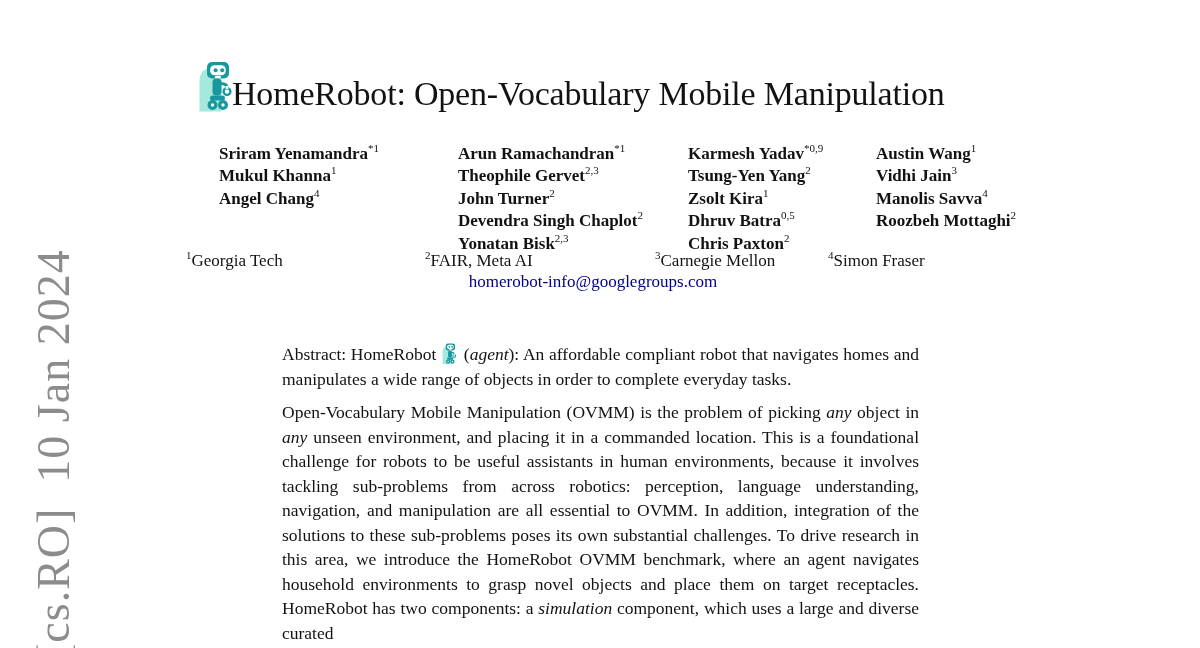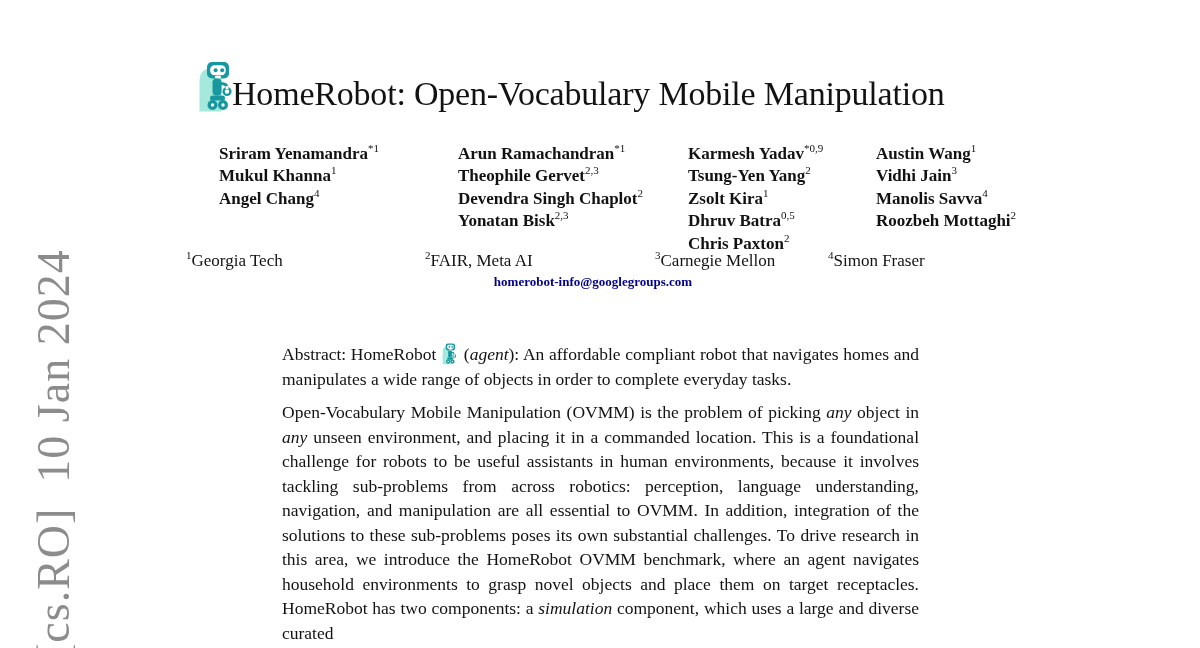--- a/index.html
+++ b/index.html
@@ -38,21 +38,21 @@
 
   
   .affils{
     position:absolute;left:186px;top:251px;
     display:grid;grid-template-columns:239px 230px 173px auto;
     font-size:17px;white-space:nowrap;
   }
 
   
   .email-row{position:absolute;left:186px;top:272px;width:814px;text-align:center}
-  .email{font-size:13px;font-weight:bold;color:var(--navy);text-decoration:none}
+  .email{font-size:17px;font-weight:normal;color:var(--navy);text-decoration:none}
 
   
   .abstract-def{
     position:absolute;left:282px;top:342px;width:637px;margin:0;
     font-size:17.5px;line-height:25px;text-align:justify;
   }
   .abstract-body{
     position:absolute;left:282px;top:400px;width:637px;margin:0;
     font-size:17.5px;line-height:24.5px;text-align:justify;text-align-last:justify;
   }
@@ -101,20 +101,21 @@
 
   <div class="authors">
       <div>
         <div>Sriram Yenamandra<sup>*1</sup></div>
         <div>Mukul Khanna<sup>1</sup></div>
         <div>Angel Chang<sup>4</sup></div>
       </div>
       <div>
         <div>Arun Ramachandran<sup>*1</sup></div>
         <div>Theophile Gervet<sup>2,3</sup></div>
+        <div>John Turner<sup>2</sup></div>
         <div>Devendra Singh Chaplot<sup>2</sup></div>
         <div>Yonatan Bisk<sup>2,3</sup></div>
       </div>
       <div>
         <div>Karmesh Yadav<sup>*0,9</sup></div>
         <div>Tsung-Yen Yang<sup>2</sup></div>
         <div>Zsolt Kira<sup>1</sup></div>
         <div>Dhruv Batra<sup>0,5</sup></div>
         <div>Chris Paxton<sup>2</sup></div>
       </div>

